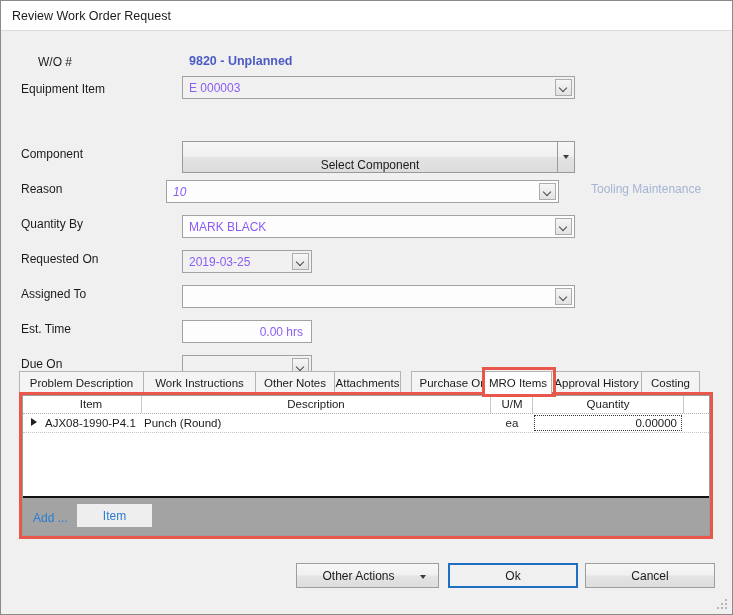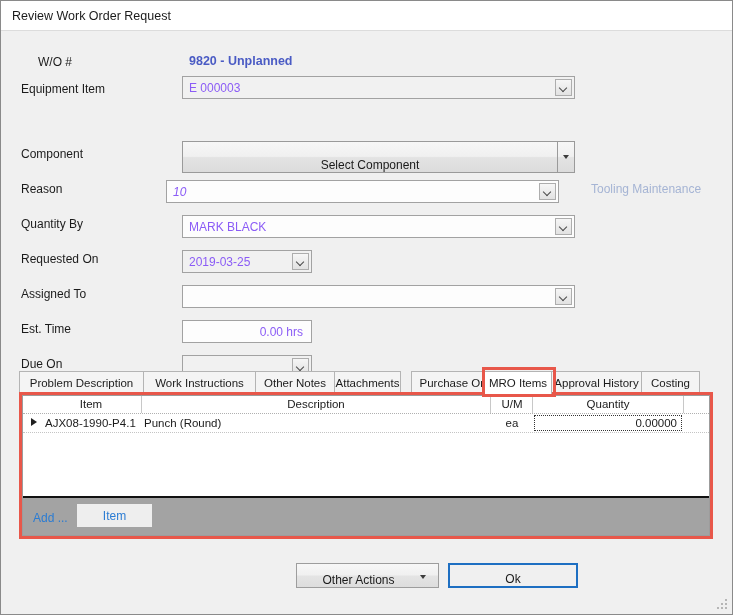--- a/index.html
+++ b/index.html
@@ -326,21 +326,21 @@
   }
 
   
   .btn {
     position: absolute;
     box-sizing: border-box;
     height: 25px;
     border: 1px solid #9d9d9d;
     background: linear-gradient(to bottom, #f7f7f7 0%, #f0f0f0 48%, #e4e4e4 52%, #dddddd 100%);
     display: flex;
-    align-items: flex-end;
+    align-items: center;
     justify-content: center;
     font-size: 12px;
     color: #1b1b1b;
   }
   #btn-other {
     left: 295px;
     top: 562px;
     width: 143px;
   }
   #btn-other .lbl { margin-right: 18px; }
@@ -514,20 +514,21 @@
       <div id="item-btn">Item</div>
     </div>
 
   </div>
 
   <div class="btn" id="btn-other">
     <span class="lbl">Other Actions</span>
     <span class="tri-down"></span>
   </div>
   <div class="btn" id="btn-ok">Ok</div>
+  <div class="btn" id="btn-cancel">Cancel</div>
 
   <div id="grip">
     <i style="left:9px; top:1px;"></i>
     <i style="left:5px; top:5px;"></i>
       <i style="left:9px; top:5px;"></i>
     <i style="left:1px; top:9px;"></i>
       <i style="left:5px; top:9px;"></i>
       <i style="left:9px; top:9px;"></i>
   </div>
 

